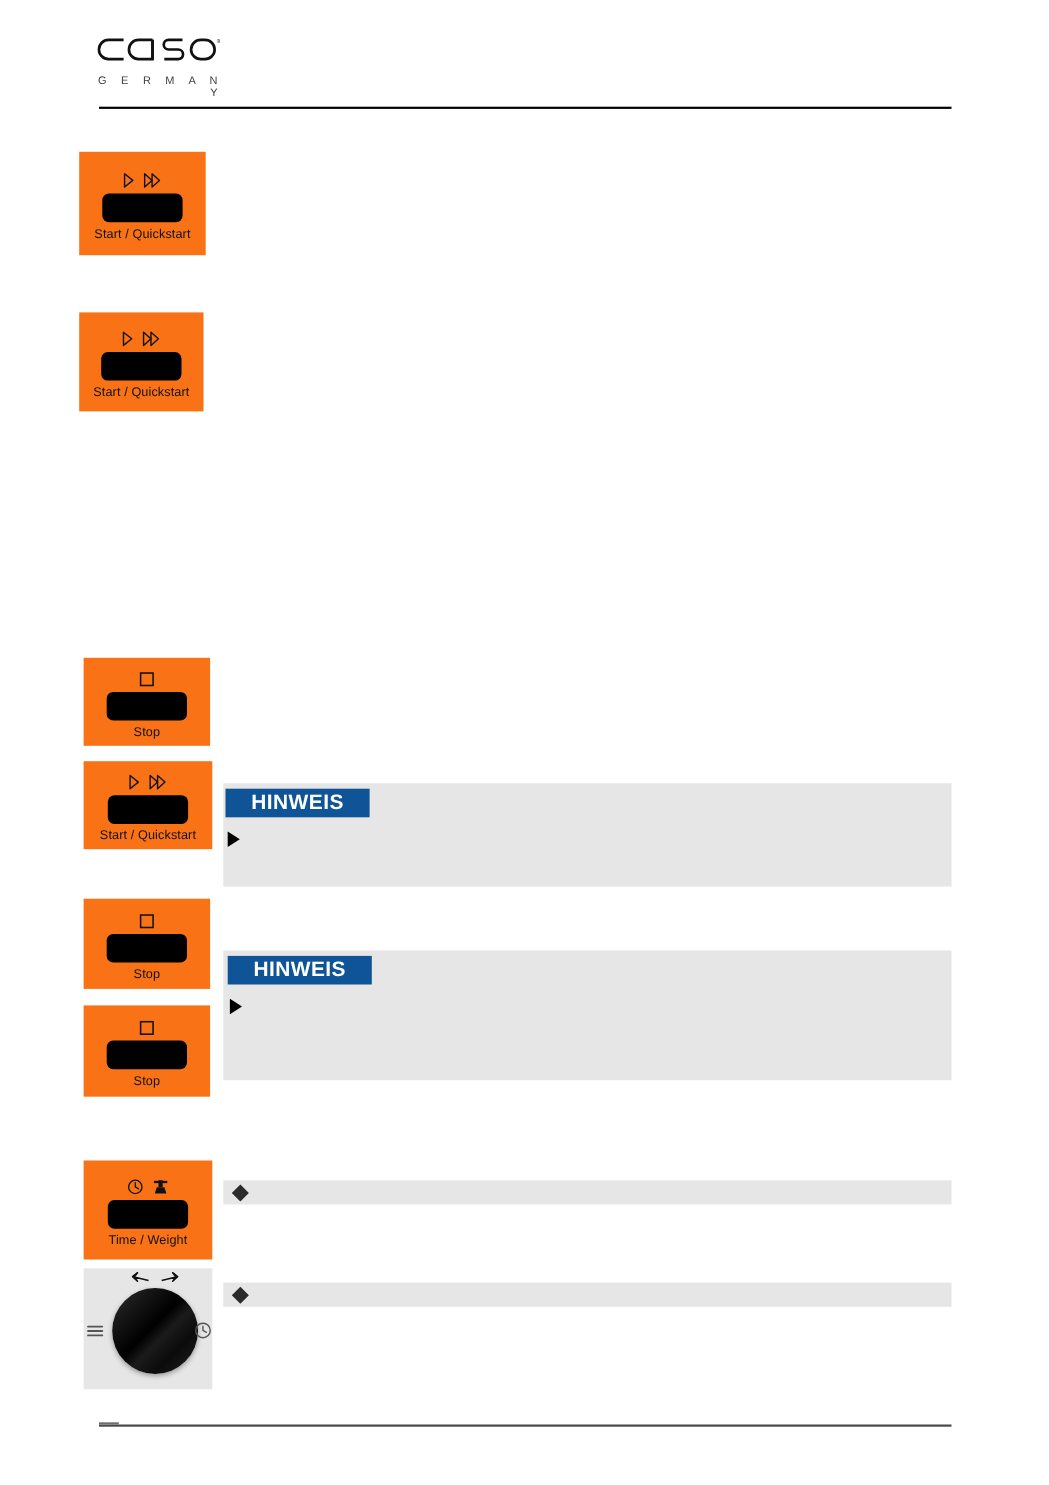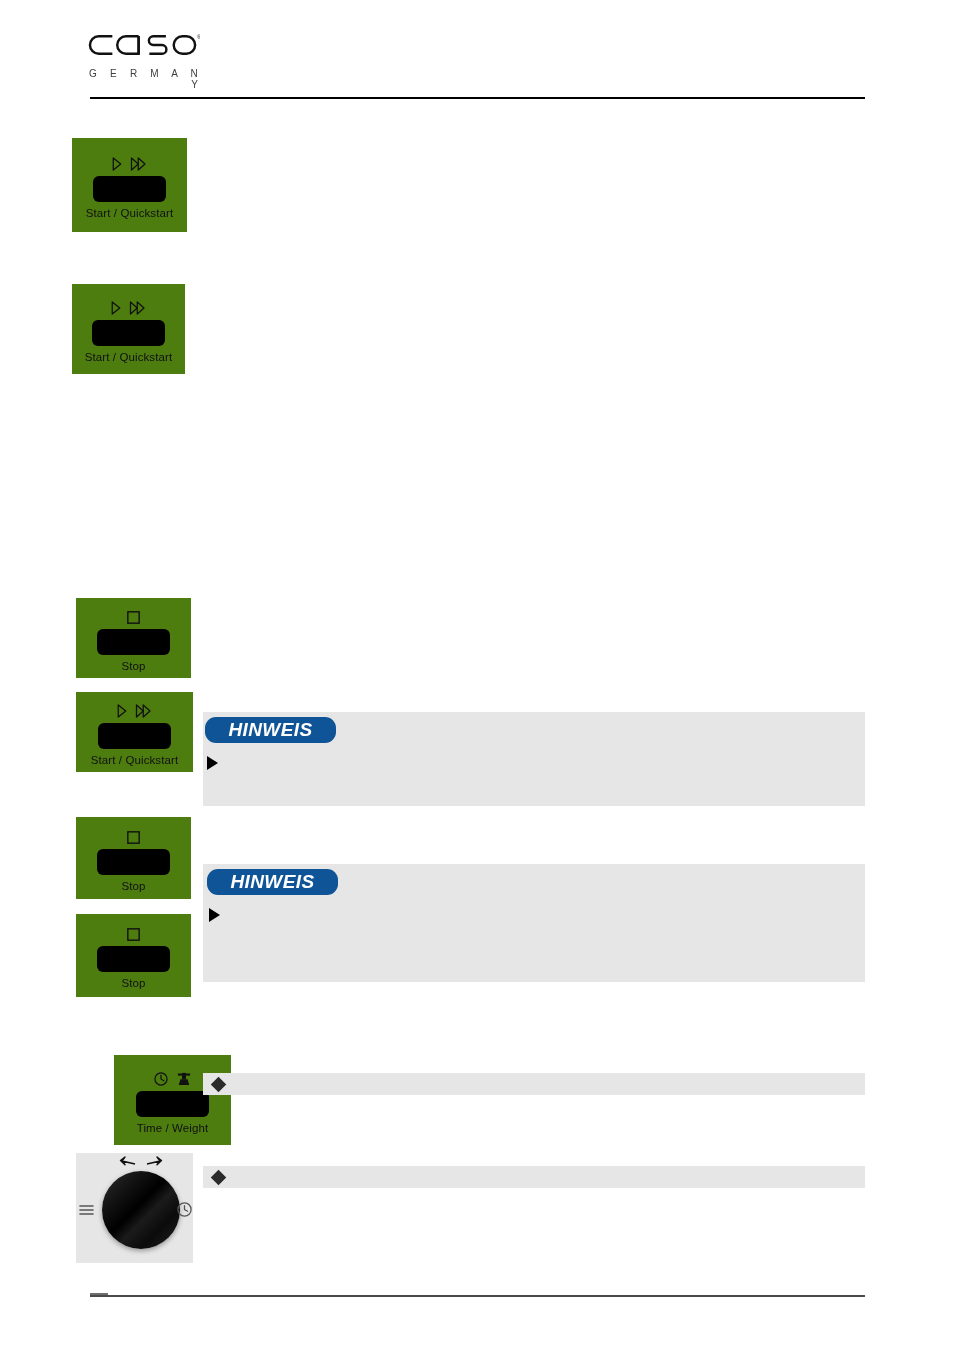--- a/index.html
+++ b/index.html
@@ -67,21 +67,21 @@
     left: 90px;
     top: 1293px;
     width: 18px;
     height: 2px;
     background: #6e6e6e;
   }
 
   
   .ctrl {
     position: absolute;
-    background: #4d7c0f;
+    background: #f97316;
     box-sizing: border-box;
     display: flex;
     flex-direction: column;
     align-items: center;
     justify-content: center;
   }
   .ctrl-icons {
     display: flex;
     align-items: flex-end;
     justify-content: center;
@@ -155,30 +155,28 @@
     position: absolute;
     background: #e6e6e6;
   }
   .note-badge {
     position: absolute;
     left: 0;
     top: 0;
     background: #0e5496;
     color: #ffffff;
     font-family: "Liberation Sans", sans-serif;
-    font-style: italic;
     font-weight: bold;
     font-size: 19px;
     letter-spacing: 0.4px;
     display: flex;
     align-items: center;
     justify-content: center;
     width: 131px;
     height: 26px;
-    border-radius: 11px;
   }
   .note-bullet {
     position: absolute;
     width: 0;
     height: 0;
     border-left: 11px solid #000000;
     border-top: 7px solid transparent;
     border-bottom: 7px solid transparent;
   }
 
@@ -281,21 +279,21 @@
     </div>
     <div class="ctrl" style="left: 76px; top: 914px; width: 115px; height: 83px;">
       <div class="ctrl-icons">
         <svg viewBox="0 0 18 18" width="15" height="15">
           <rect x="2.2" y="2.2" width="13.6" height="13.6" fill="none" stroke="#111" stroke-width="1.7"></rect>
         </svg>
       </div>
       <div class="ctrl-key"></div>
       <div class="ctrl-label">Stop</div>
     </div>
-    <div class="ctrl" style="left: 76px; top: 1055px; width: 117px; height: 90px; margin-left: 38px;">
+    <div class="ctrl" style="left: 76px; top: 1055px; width: 117px; height: 90px;">
       <div class="ctrl-icons">
         <svg viewBox="0 0 20 20" width="16" height="16">
           <circle cx="10" cy="10" r="7.6" fill="none" stroke="#111" stroke-width="1.5"></circle>
           <path d="M10 5.2 V10 L13.6 12.2" fill="none" stroke="#111" stroke-width="1.5" stroke-linecap="round"></path>
         </svg>
         <svg viewBox="0 0 20 20" width="16" height="16">
           <rect x="7.6" y="2.4" width="4.8" height="8" fill="#111"></rect>
           <rect x="2.4" y="3.1" width="15.2" height="2.6" fill="#111"></rect>
           <path d="M3.4 17.6 L5.6 10.4 H14.4 L16.6 17.6 Z" fill="#111"></path>
         </svg>

